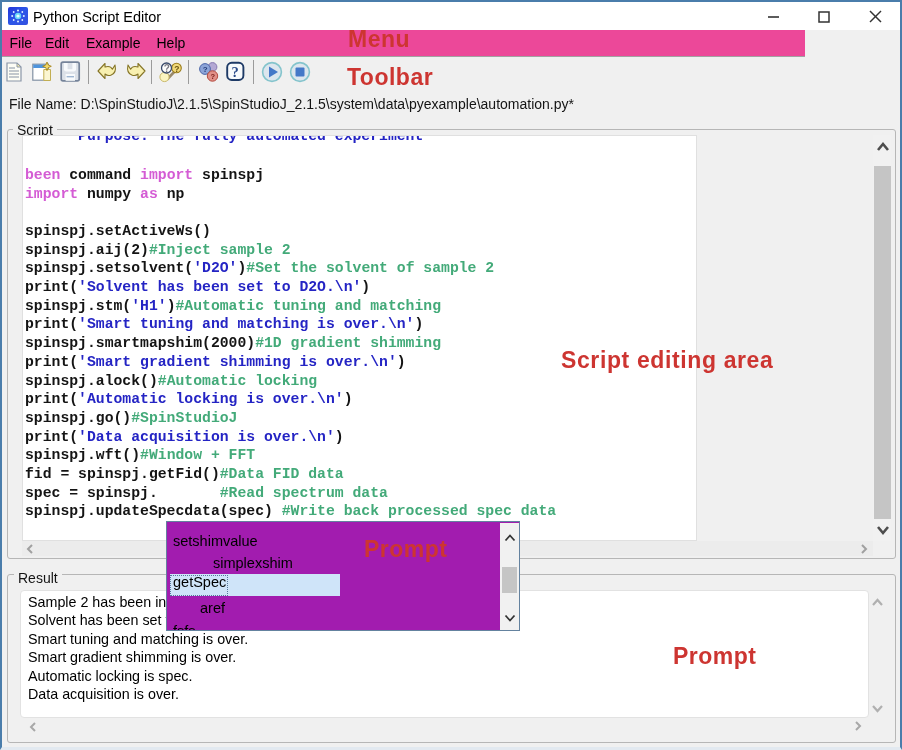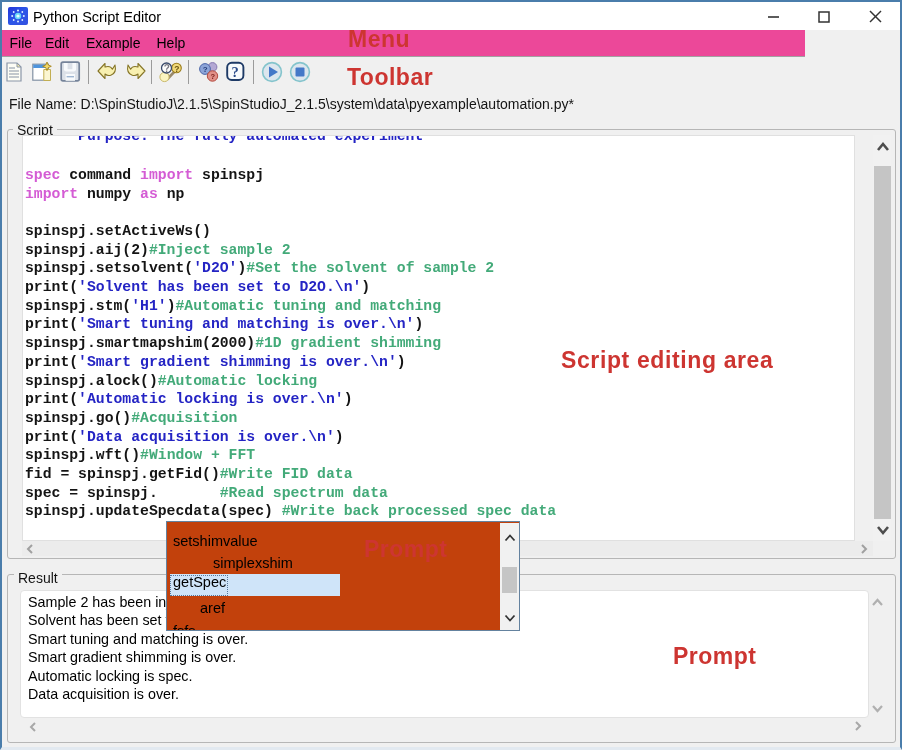--- a/index.html
+++ b/index.html
@@ -11,37 +11,37 @@
   #menubar{left:2px;top:30px;width:803px;height:26px;background:#ec4899;border-bottom:1px solid #a2a2a2;}
   .menuitem{position:absolute;top:0;height:26px;line-height:27px;font-size:14px;color:#000;}
   #toolbar{left:2px;top:57px;width:898px;height:33px;background:#f0f0f0;}
   .ticon{position:absolute;top:61px;width:22px;height:22px;}
   .tsep{position:absolute;top:60px;width:1px;height:24px;background:#9b9b9b;}
   #filename{left:9px;top:96px;font-size:14px;color:#141414;}
   
   .gbox{border:1px solid #b6b6b6;border-radius:3px;background:#f0f0f0;}
   .glabel{position:absolute;font-size:14px;color:#141414;background:#f0f0f0;padding:0 4px;}
   
-  #codewrap{left:22px;top:135px;width:833px;height:406px;background:#fff;border:1px solid #e0e0e0;box-sizing:border-box;overflow:hidden;}
+  #codewrap{left:22px;top:135px;width:675px;height:406px;background:#fff;border:1px solid #e0e0e0;box-sizing:border-box;overflow:hidden;}
   #code{position:absolute;left:2px;top:-7.4px;font-family:"Liberation Mono",monospace;
         font-weight:bold;font-size:14.75px;color:#141414;}
   #code div{height:18.7px;line-height:18.7px;white-space:pre;}
   #code div:first-child{margin-top:-2px;margin-bottom:2px;}
   .kw{color:#d45cd4;}
   .st{color:#2424c4;}
   .cm{color:#43aa79;}
   
   .sb-track{background:#f1f1f1;}
   .sb-thumb{background:#c5c5c5;}
   
   #resultwrap{left:20px;top:590px;width:849px;height:128px;background:#fff;border:1px solid #e2e2e2;border-radius:4px;box-sizing:border-box;overflow:hidden;}
   #result{position:absolute;left:7px;top:1.5px;font-size:14.3px;color:#000;}
   #result div{height:18.55px;line-height:18.55px;}
   
-  #popup{left:166px;top:521px;width:354px;height:110px;background:#c2410c;border:1px solid #64829f;box-sizing:border-box;overflow:hidden;}
+  #popup{left:166px;top:521px;width:354px;height:110px;background:#a21caf;border:1px solid #64829f;box-sizing:border-box;overflow:hidden;}
   .pitem{position:absolute;left:6px;height:22.2px;line-height:22.2px;font-size:14.5px;color:#000;}
   
   .red{position:absolute;color:#cd3531;font-weight:bold;font-size:23px;line-height:23px;letter-spacing:0.5px;}
 </style>
 </head>
 <body>
 <div class="abs" id="frame"></div>
 <div class="abs" id="titlebar"></div>
 <div class="abs" id="menubar">
   <span class="menuitem" style="left:7.5px;">File</span>
@@ -82,37 +82,37 @@
   <line x1="119" y1="5" x2="108" y2="16" stroke="#333" stroke-width="1.5"></line>
 </svg>
 <div class="abs" id="filename">File Name: D:\SpinStudioJ\2.1.5\SpinStudioJ_2.1.5\system\data\pyexample\automation.py*</div>
 
 <div class="abs gbox" style="left:7px;top:129px;width:887px;height:428px;"></div>
 <div class="abs glabel" style="left:13px;top:122px;">Script</div>
 <div class="abs" id="codewrap">
   <div id="code">
 <div><span class="st">      Purpose: The fully automated experiment</span></div>
 <div> </div>
-<div><span class="kw">spec</span> command <span class="kw">import</span> spinspj</div>
+<div><span class="kw">been</span> command <span class="kw">import</span> spinspj</div>
 <div><span class="kw">import</span> numpy <span class="kw">as</span> np</div>
 <div> </div>
 <div>spinspj.setActiveWs()</div>
 <div>spinspj.aij(2)<span class="cm">#Inject sample 2</span></div>
 <div>spinspj.setsolvent(<span class="st">'D2O'</span>)<span class="cm">#Set the solvent of sample 2</span></div>
 <div>print(<span class="st">'Solvent has been set to D2O.\n'</span>)</div>
 <div>spinspj.stm(<span class="st">'H1'</span>)<span class="cm">#Automatic tuning and matching</span></div>
 <div>print(<span class="st">'Smart tuning and matching is over.\n'</span>)</div>
 <div>spinspj.smartmapshim(2000)<span class="cm">#1D gradient shimming</span></div>
 <div>print(<span class="st">'Smart gradient shimming is over.\n'</span>)</div>
 <div>spinspj.alock()<span class="cm">#Automatic locking</span></div>
 <div>print(<span class="st">'Automatic locking is over.\n'</span>)</div>
-<div>spinspj.go()<span class="cm">#Acquisition</span></div>
+<div>spinspj.go()<span class="cm">#SpinStudioJ</span></div>
 <div>print(<span class="st">'Data acquisition is over.\n'</span>)</div>
 <div>spinspj.wft()<span class="cm">#Window + FFT</span></div>
-<div>fid = spinspj.getFid()<span class="cm">#Write FID data</span></div>
+<div>fid = spinspj.getFid()<span class="cm">#Data FID data</span></div>
 <div>spec = spinspj.       <span class="cm">#Read spectrum data</span></div>
 <div>spinspj.updateSpecdata(spec) <span class="cm">#Write back processed spec data</span></div>
   </div>
 </div>
 
 <div class="abs sb-track" style="left:873px;top:135px;width:18px;height:406px;"></div>
 <div class="abs sb-thumb" style="left:874px;top:166px;width:17px;height:353px;"></div>
 <svg class="abs" style="left:876px;top:141px;" width="14" height="12">
     <path d="M2 9 L7 3 L12 9" fill="none" stroke="#4d4d4d" stroke-width="2.6"></path>
   </svg>

